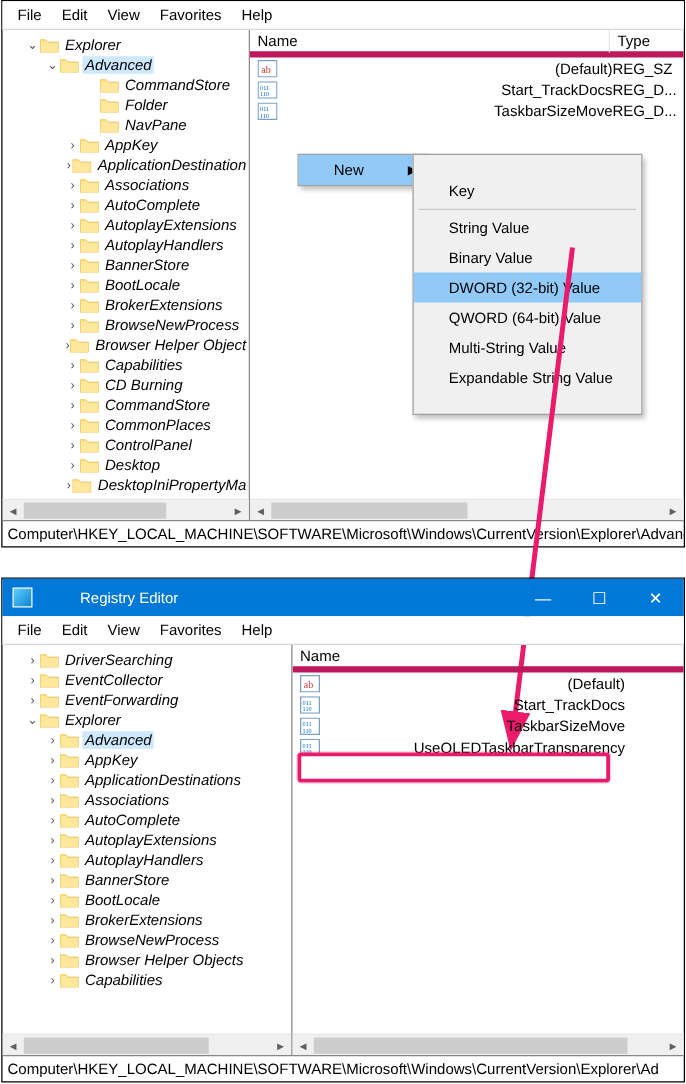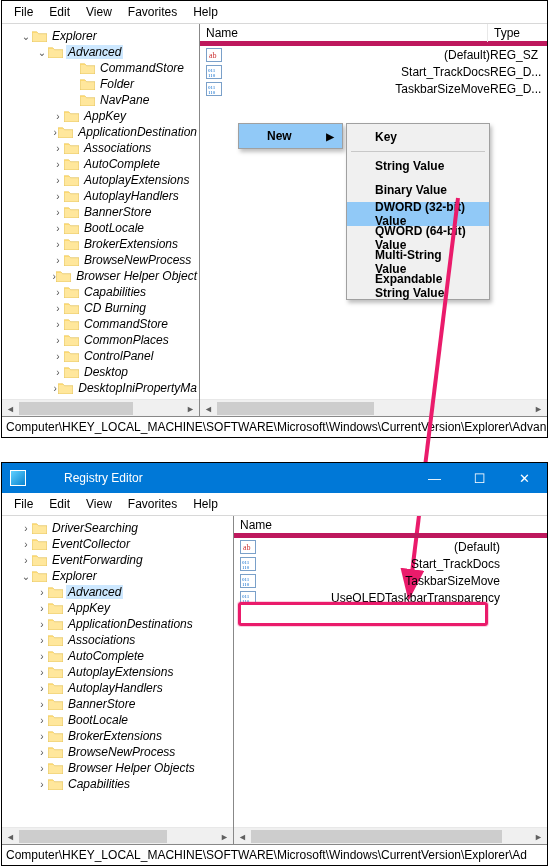--- a/index.html
+++ b/index.html
@@ -97,27 +97,26 @@
     box-shadow: 2px 3px 4px rgba(0,0,0,.25);
     font-size: 12px;
   }
   .ctxmenu.parent { left: 38px; top: 99px; width: 105px; }
   .ctxmenu .row {
     height: 24px;
     display: flex;
     align-items: center;
     padding: 0 22px 0 28px;
     position: relative;
-    font-weight: bold;
   }
   .ctxmenu .row.hl { background: #91c9f7; }
   .ctxmenu .row .chev {
     position: absolute; right: 8px; font-size: 10px;
   }
-  .ctxmenu.child { left: 146px; top: 99px; width: 144px; padding: 1px 0;}
+  .ctxmenu.child { left: 130px; top: 99px; width: 184px; padding: 17px 0;}
   .scrollbar-h {
     position: absolute;
     bottom: 0; left: 0; right: 0;
     height: 17px;
     background: #f0f0f0;
     display:flex;
     border-top: 1px solid #e8e8e8;
   }
   .scrollbar-h .btn { width: 17px; height:17px; display:flex; align-items:center; justify-content:center; color:#606060; font-size:9px;}
   .scrollbar-h .track { flex:1; position:relative; }

